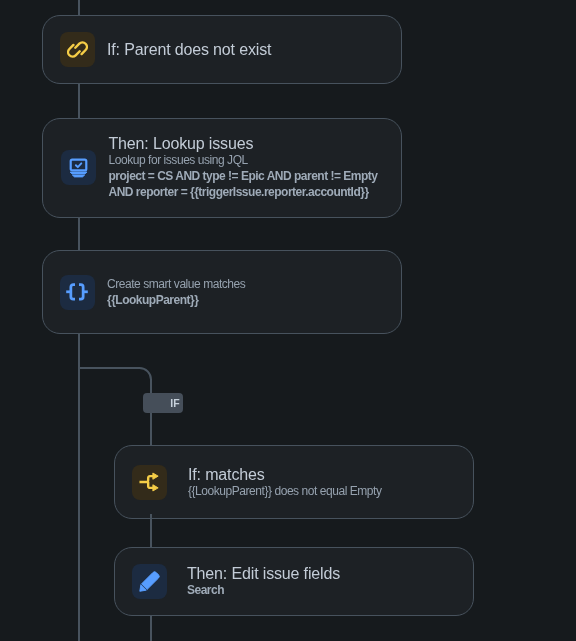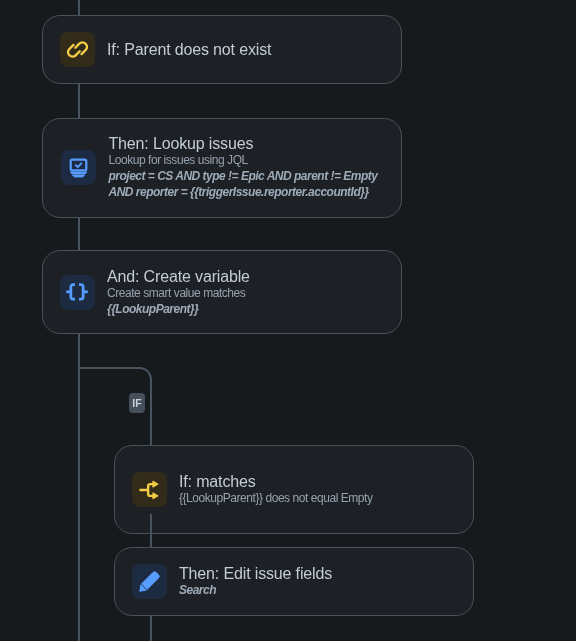--- a/index.html
+++ b/index.html
@@ -28,21 +28,21 @@
   .conn{position:absolute;background:var(--conn);}
   .card{position:absolute;background:var(--card-bg);border:1px solid var(--card-border);border-radius:18px;box-sizing:border-box;display:flex;align-items:center;}
   .icon{width:35px;height:35px;border-radius:8px;display:flex;align-items:center;justify-content:center;flex:none;}
   .icon.blue{background:var(--icon-blue-bg);}
   .icon.yellow{background:var(--icon-yellow-bg);}
   .icon.blue svg{stroke:var(--icon-blue-fg);}
   .icon.yellow svg{stroke:var(--icon-yellow-fg);}
   .txt{margin-left:12.5px;width:285px;}
   .title{font-size:16px;color:var(--title);line-height:17px;letter-spacing:-0.15px;}
   .sub{font-size:12px;color:var(--subtitle);line-height:16px;letter-spacing:-0.45px;}
-  .strong{font-size:12px;color:var(--detail);font-weight:bold;line-height:16px;letter-spacing:-0.5px;font-style:italic;}
+  .strong{font-size:12px;color:var(--detail);font-weight:bold;line-height:16px;letter-spacing:-0.5px;}
   .ifbadge{position:absolute;width:16px;height:20px;border-radius:4px;background:var(--badge-bg);color:var(--badge-fg);font-size:10.5px;display:flex;align-items:center;justify-content:center;font-weight:600;}
 </style>
 </head>
 <body>
 
 <div class="canvas">
 
   <div class="conn" style="left:78px;top:0;width:2px;height:15px;"></div>
 
   <div class="card" style="left:42px;top:15px;width:360px;height:69px;padding-left:16.5px;">
@@ -82,52 +82,51 @@
   <div class="card" style="left:42px;top:250px;width:360px;height:84px;padding-left:16.5px;">
     <div class="icon blue">
       <svg width="24" height="24" viewBox="0 0 24 24" fill="none" stroke="var(--icon-blue-fg)" stroke-width="2.75" stroke-linecap="butt" stroke-linejoin="round">
         <path d="M10.0 4.6 H8.2 a2.35 2.35 0 0 0 -2.35 2.35 V16.7 a2.35 2.35 0 0 0 2.35 2.35 H10.0"></path>
         <path d="M14.0 4.6 H15.8 a2.35 2.35 0 0 1 2.35 2.35 V16.7 a2.35 2.35 0 0 1 -2.35 2.35 H14.0"></path>
         <path d="M1.2 11.8 H5.85"></path>
         <path d="M18.15 11.8 H22.8"></path>
       </svg>
     </div>
     <div class="txt">
-      <div class="title">And: Create variable</div>
       <div class="sub">Create smart value matches</div>
       <div class="strong">{{LookupParent}}</div>
     </div>
   </div>
 
   <div class="conn" style="left:78px;top:334px;width:2px;height:307px;"></div>
 
   <svg class="branchsvg" width="130" height="130" style="position:absolute;left:70px;top:350px;">
     <path d="M9 18 H69.5 a11.5 11.5 0 0 1 11.5 11.5 V96" fill="none" stroke="var(--conn)" stroke-width="2"></path>
   </svg>
 
-  <div class="ifbadge" style="left:129px;top:393px;">IF</div>
+  <div class="ifbadge" style="left:143px;top:393px;padding-left:24px;">IF</div>
 
-  <div class="card" style="left:114px;top:445px;width:360px;height:89px;padding-left:16.5px;">
+  <div class="card" style="left:114px;top:445px;width:360px;height:74px;padding-left:16.5px;justify-content:space-between;">
     <div class="icon yellow">
       <svg width="22" height="22" viewBox="0 0 24 24" fill="none">
         <path d="M1.6 12 H9.2 a1.9 1.9 0 0 0 1.9 -1.9 V7.5 a1.9 1.9 0 0 1 1.9 -1.9 H17.2" stroke="var(--icon-yellow-fg)" stroke-width="2.6" stroke-linecap="butt" stroke-linejoin="round"></path>
         <path d="M11.1 12 v4.5 a1.9 1.9 0 0 0 1.9 1.9 H17.2" stroke="var(--icon-yellow-fg)" stroke-width="2.6" stroke-linecap="butt" stroke-linejoin="round"></path>
         <path d="M16.2 2.2 L22.0 5.6 L16.2 9.0 Z" fill="var(--icon-yellow-fg)"></path>
         <path d="M16.2 15.0 L22.0 18.4 L16.2 21.8 Z" fill="var(--icon-yellow-fg)"></path>
       </svg>
     </div>
     <div class="txt">
       <div class="title">If: matches</div>
       <div class="sub">{{LookupParent}} does not equal Empty</div>
     </div>
   </div>
 
   <div class="conn" style="left:150px;top:514px;width:2px;height:33px;"></div>
 
-  <div class="card" style="left:114px;top:547px;width:360px;height:69px;padding-left:16.5px;">
+  <div class="card" style="left:114px;top:547px;width:360px;height:69px;padding-left:16.5px;gap:8px;">
     <div class="icon blue">
       <svg width="23" height="23" viewBox="0 0 24 24" fill="none">
         <path d="M15.6 2.6 a2.4 2.4 0 0 1 3.4 0 L21.4 5.0 a2.4 2.4 0 0 1 0 3.4 L9.6 20.2 L3.8 14.4 Z" fill="var(--icon-blue-fg)"></path>
         <path d="M3.0 15.3 L8.7 21.0 L1.9 22.2 Z" fill="var(--icon-blue-fg)"></path>
       </svg>
     </div>
     <div class="txt">
       <div class="title">Then: Edit issue fields</div>
       <div class="strong">Search</div>
     </div>

